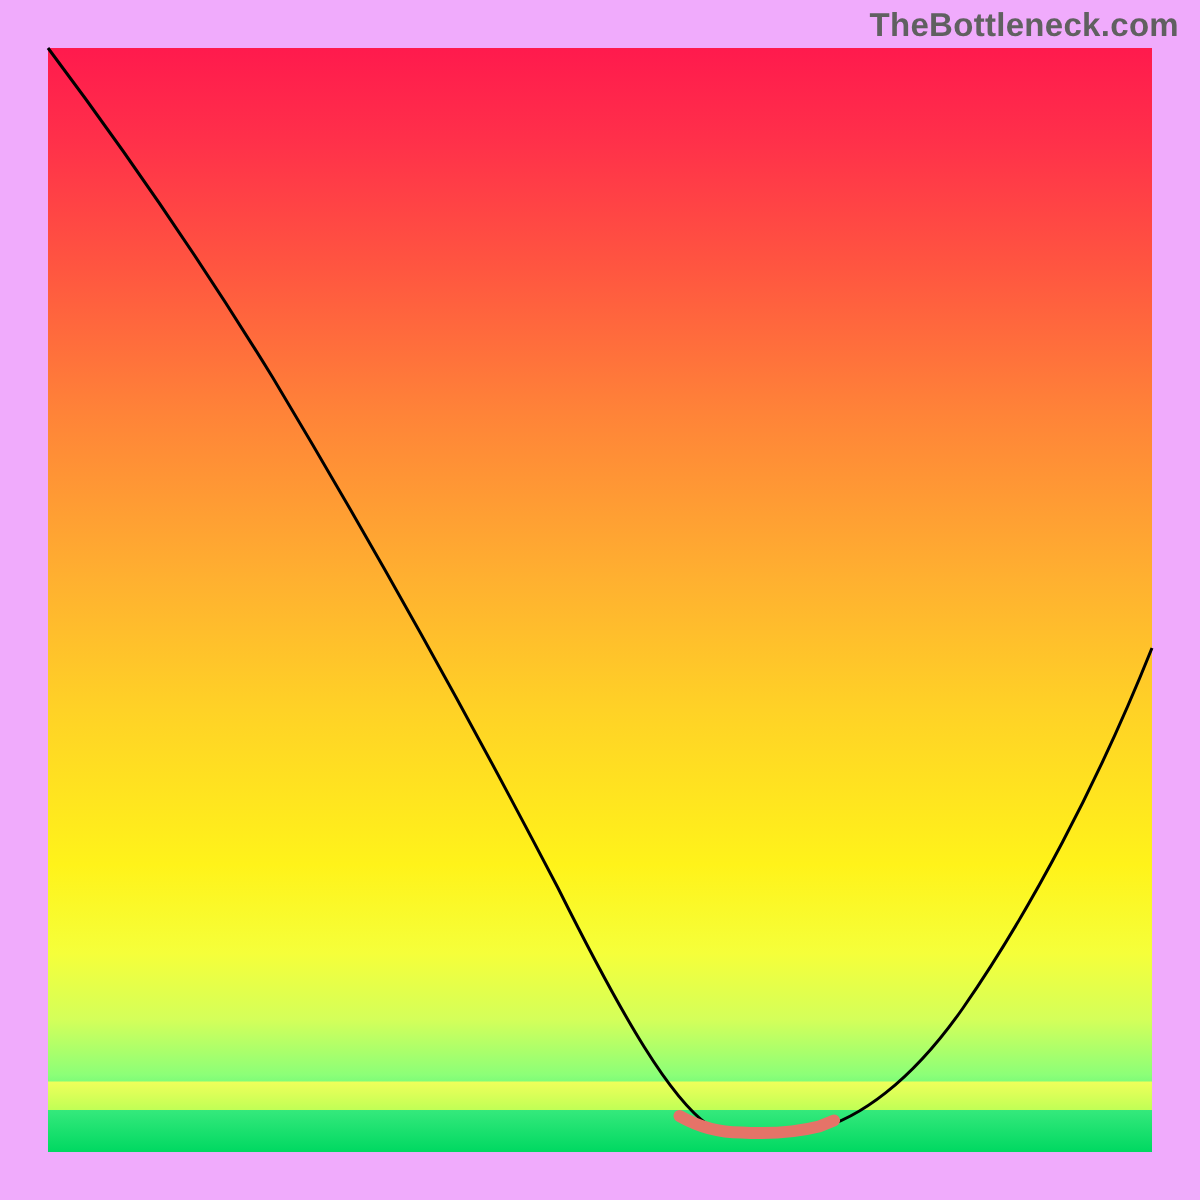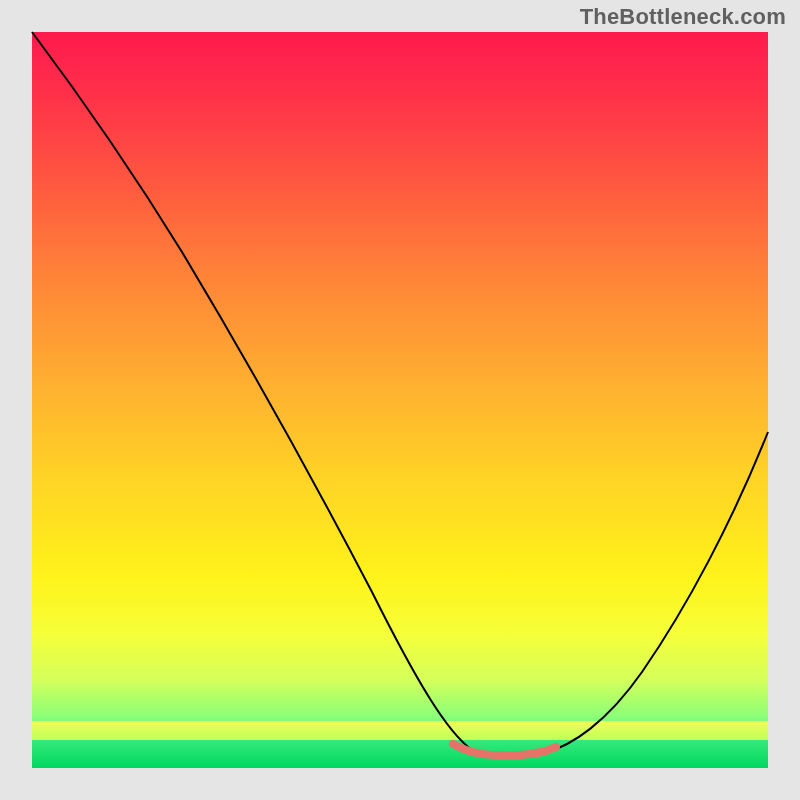--- a/index.html
+++ b/index.html
@@ -8,21 +8,21 @@
     width: 800px;
     height: 800px;
     background: #000;
     overflow: hidden;
     font-family: Arial, Helvetica, sans-serif;
   }
   .frame {
     position: relative;
     width: 800px;
     height: 800px;
-    background: #e5e5e5;
+    background: #f0abfc;
   }
   .watermark {
     position: absolute;
     top: 4px;
     right: 14px;
     font-size: 22px;
     font-weight: 600;
     color: #606060;
     letter-spacing: 0.2px;
     z-index: 5;

